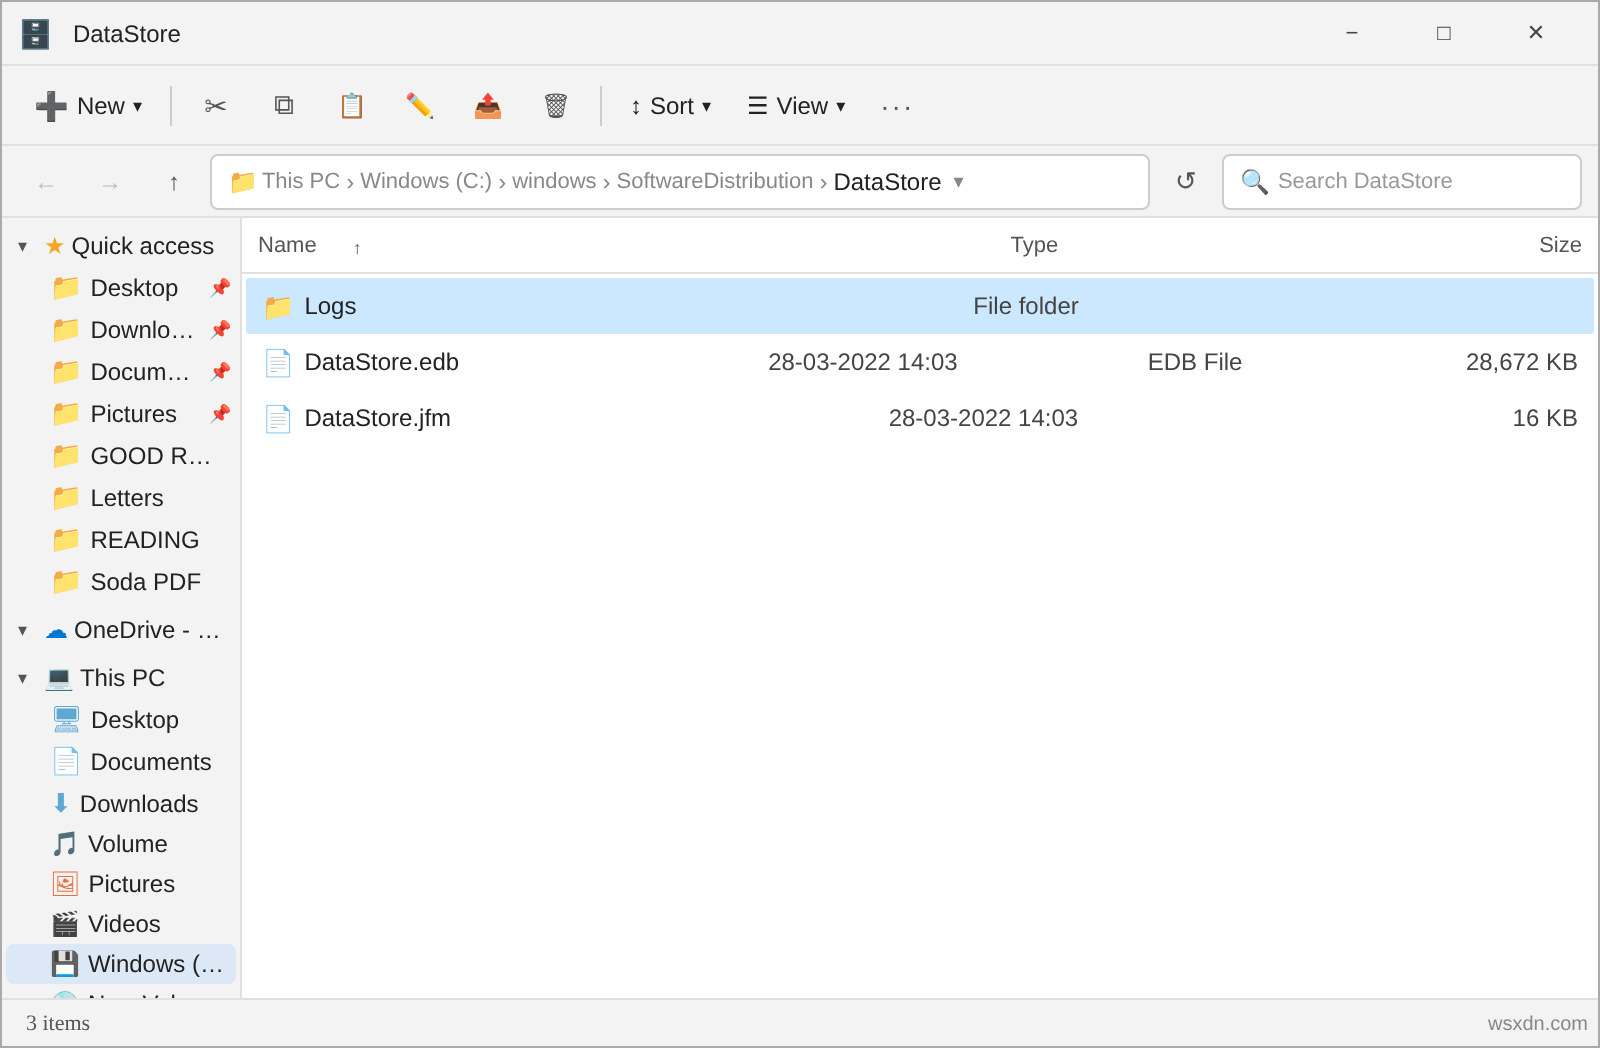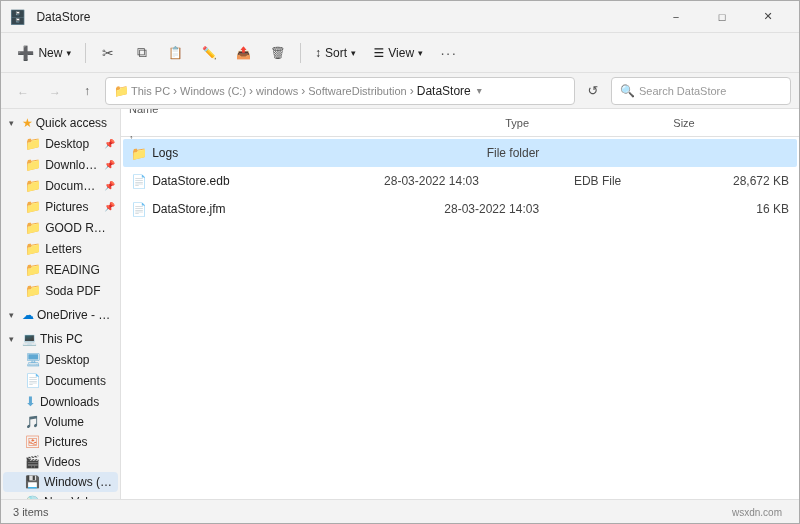--- a/index.html
+++ b/index.html
@@ -259,23 +259,22 @@
       padding: 0 8px;
       height: 28px;
       background: white;
     }
     .col-header {
       font-size: 11px;
       color: #555;
       font-weight: 500;
       cursor: pointer;
       display: flex;
-      align-items: flex-start;
+      align-items: flex-end;
       gap: 18px;
-      flex-direction: column;
     }
     .col-name { flex: 2; min-width: 160px; }
     .col-date { flex: 1.5; min-width: 130px; }
     .col-type { flex: 1; min-width: 90px; margin-left: 40px; }
     .col-size { flex: 0.7; min-width: 70px; text-align: right; justify-content: flex-end; }
     .sort-arrow { font-size: 9px; }
 
     
     #file-list {
       flex: 1;
@@ -310,27 +309,28 @@
     
     #status-bar {
       height: 24px;
       background: #f3f3f3;
       border-top: 1px solid #e0e0e0;
       display: flex;
       align-items: center;
       padding: 0 12px;
       font-size: 11px;
       color: #555;
+      font-family: Liberation Serif, serif;
     }
 
     
     #watermark {
       position: fixed;
       bottom: 6px;
-      right: 18px;
+      right: 6px;
       font-size: 10px;
       color: #888;
       pointer-events: none;
     }
 
     
     ::-webkit-scrollbar { width: 6px; }
     ::-webkit-scrollbar-track { background: #f0f0f0; }
     ::-webkit-scrollbar-thumb { background: #c0c0c0; border-radius: 3px; }
   </style>

